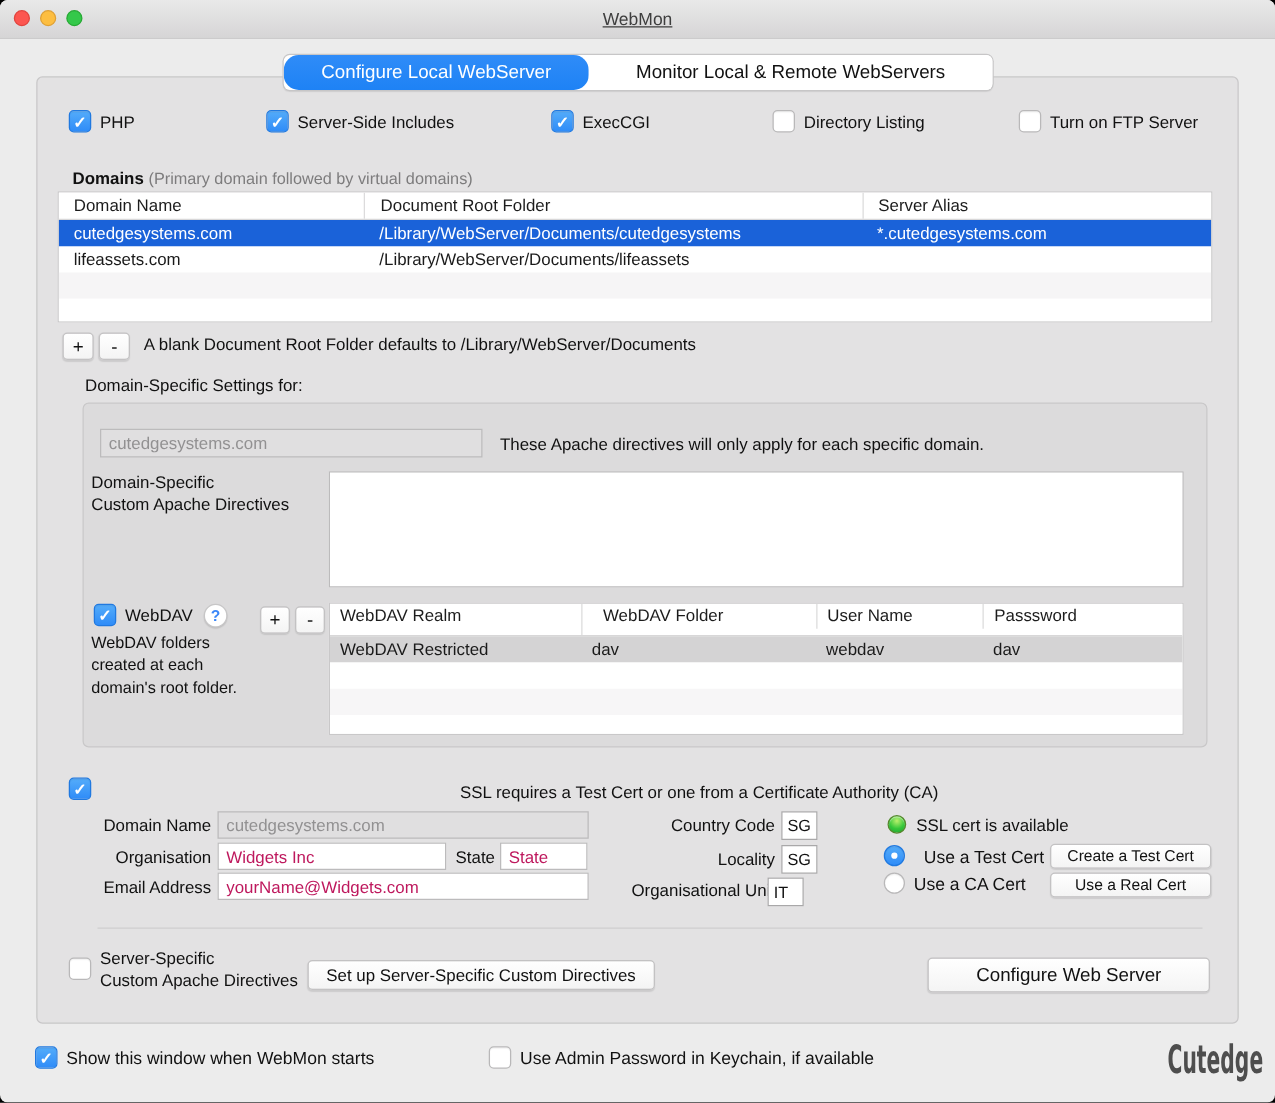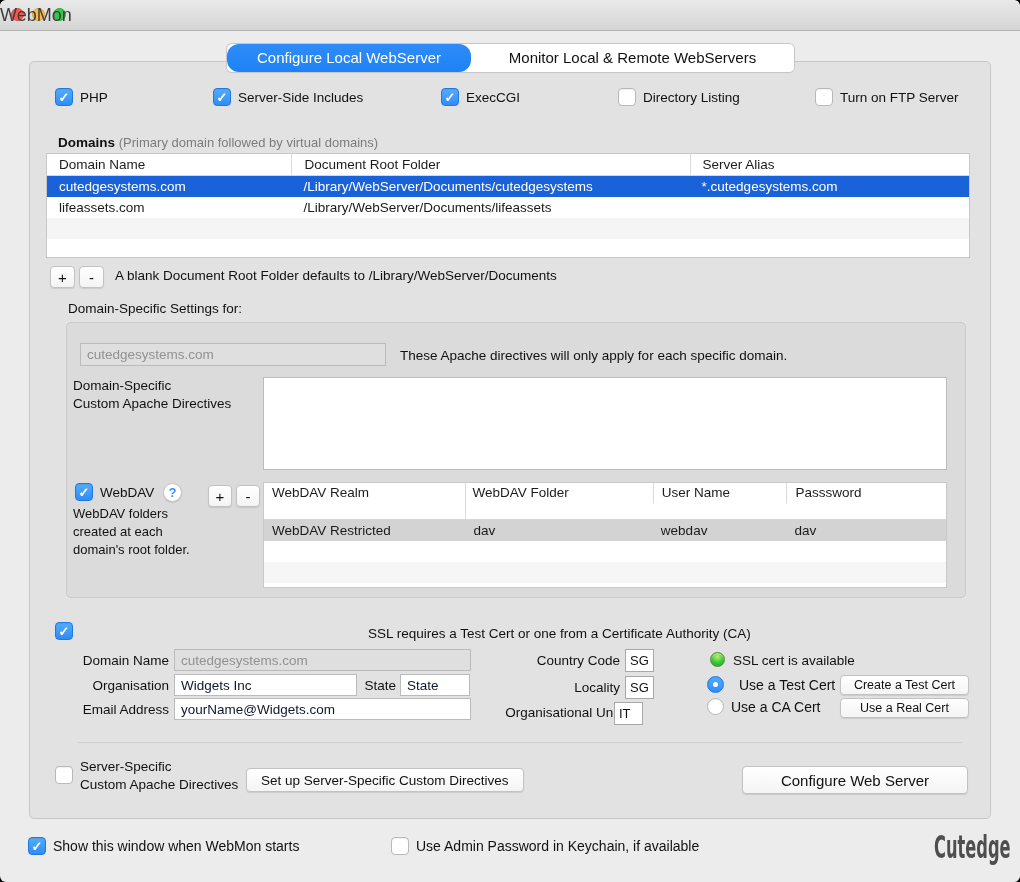--- a/index.html
+++ b/index.html
@@ -14,21 +14,21 @@
     position:absolute;left:0;top:0;width:100%;height:30px;
     background:linear-gradient(#e9e9e9,#d6d5d6);
     border-bottom:1px solid #b3b2b3;border-radius:6px 6px 0 0;
   }
   .traffic{position:absolute;left:11px;top:8px;display:flex;gap:8px;}
   .tl{width:13px;height:13px;border-radius:50%;display:inline-block;box-sizing:border-box;}
   .tl.red{background:#fc5650;border:1px solid #e0443e;}
   .tl.yellow{background:#fdbe41;border:1px solid #dfa035;}
   .tl.green{background:#34c84a;border:1px solid #27a934;}
   .title{position:absolute;left:0;top:0;width:100%;height:30px;line-height:30px;
-    text-align:left;font-size:18px;font-weight:500;color:#3e3e3e;}
+    text-align:center;font-size:14px;font-weight:500;color:#3e3e3e;text-decoration:underline;}
   
   .segmented{
     position:absolute;left:227px;top:44px;height:28px;display:flex;
     border-radius:5px;overflow:hidden;box-shadow:0 0 0 1px #c7c6c7, 0 1px 1px rgba(0,0,0,.08);
     background:#fff;z-index:5;
   }
   .seg{height:28px;line-height:28px;text-align:center;font-size:15px;padding:0 18px;box-sizing:border-box;background:#fff;color:#111;cursor:default;}
   .seg.selected{background:linear-gradient(var(--accent,#2f8cf8),#1e82f5);color:#fff;border-radius:12px;}
   
   .panel{
@@ -72,21 +72,21 @@
   }
   .btn.sq{width:25px;height:22px;font-size:15px;padding:0;}
   .helpbtn{position:absolute;width:19px;height:19px;border-radius:50%;background:#fff;
     border:1px solid #c7c6c7;box-shadow:0 1px 1px rgba(0,0,0,.12);color:#3b87f8;
     font-size:12.5px;font-weight:bold;text-align:center;line-height:19px;box-sizing:border-box;}
   
   .innerpanel{position:absolute;left:66px;top:322px;width:900px;height:276px;
     background:#dcdbdc;border:1px solid #c9c8c9;border-radius:5px;box-sizing:border-box;}
   
   .field{position:absolute;box-sizing:border-box;border:1px solid #bcbbbc;background:#fff;
-    font-family:"Liberation Sans",sans-serif;font-size:13.5px;color:#0f172a;padding:0 6px;height:22px;}
+    font-family:"Liberation Sans",sans-serif;font-size:13.5px;color:#be185d;padding:0 6px;height:22px;}
   .field:disabled,.field.disabled{background:#e0dfe0;color:#929192;}
   textarea.field{resize:none;padding:3px 6px;}
   .tinyfield{position:absolute;box-sizing:border-box;border:1px solid #a9a8a9;background:#fff;
     font-family:Liberation Sans, sans-serif;font-size:13px;color:#111;padding:0 4px;height:23px;width:29px;}
   .rlabel{position:absolute;font-size:13.5px;color:#111;text-align:right;white-space:nowrap;}
   
   .led{position:absolute;width:15px;height:15px;border-radius:50%;box-sizing:border-box;
     background:radial-gradient(circle at 50% 28%, #b9f06c 0%, var(--led-green,#35c73a) 55%, #1f9e2e 100%);
     border:1px solid #55882c;box-shadow:inset 0 1px 1px rgba(255,255,255,.5);}
   .divider{position:absolute;height:1px;background:#cfcecf;}
@@ -183,21 +183,21 @@
   <div class="helpbtn" style="left:163px;top:483px;">?</div>
   <div class="btn sq" style="left:208px;top:485px;width:24px;">+</div>
   <div class="btn sq" style="left:236px;top:485px;width:24px;">-</div>
   <div class="plain graytext" style="left:73px;top:506px;font-size:13px;">WebDAV folders</div>
   <div class="plain graytext" style="left:73px;top:524px;font-size:13px;">created at each</div>
   <div class="plain graytext" style="left:73px;top:542px;font-size:13px;">domain's root folder.</div>
 
   <div class="tbl" style="left:263px;top:482px;width:684px;height:106px;">
     <div class="trow thead">
       <div class="tcell" style="width:202px;height:20px;line-height:20px;padding-left:8px;">WebDAV Realm</div>
-      <div class="tcell" style="width:188px;height:36px;line-height:20px;padding-left:6px;">WebDAV Folder</div>
+      <div class="tcell" style="width:188px;height:25px;line-height:20px;padding-left:16px;">WebDAV Folder</div>
       <div class="tcell" style="width:134px;height:20px;line-height:20px;padding-left:8px;">User Name</div>
       <div class="tcell" style="width:160px;height:20px;line-height:20px;padding-left:8px;">Passsword</div>
     </div>
     <div class="trow rowgray">
       <div class="tcell" style="width:202px;padding-left:8px;">WebDAV Restricted</div>
       <div class="tcell" style="width:188px;padding-left:8px;">dav</div>
       <div class="tcell" style="width:134px;padding-left:8px;">webdav</div>
       <div class="tcell" style="width:160px;padding-left:8px;">dav</div>
     </div>
     <div class="stripe" style="height:21px;background:#fff;"></div>

